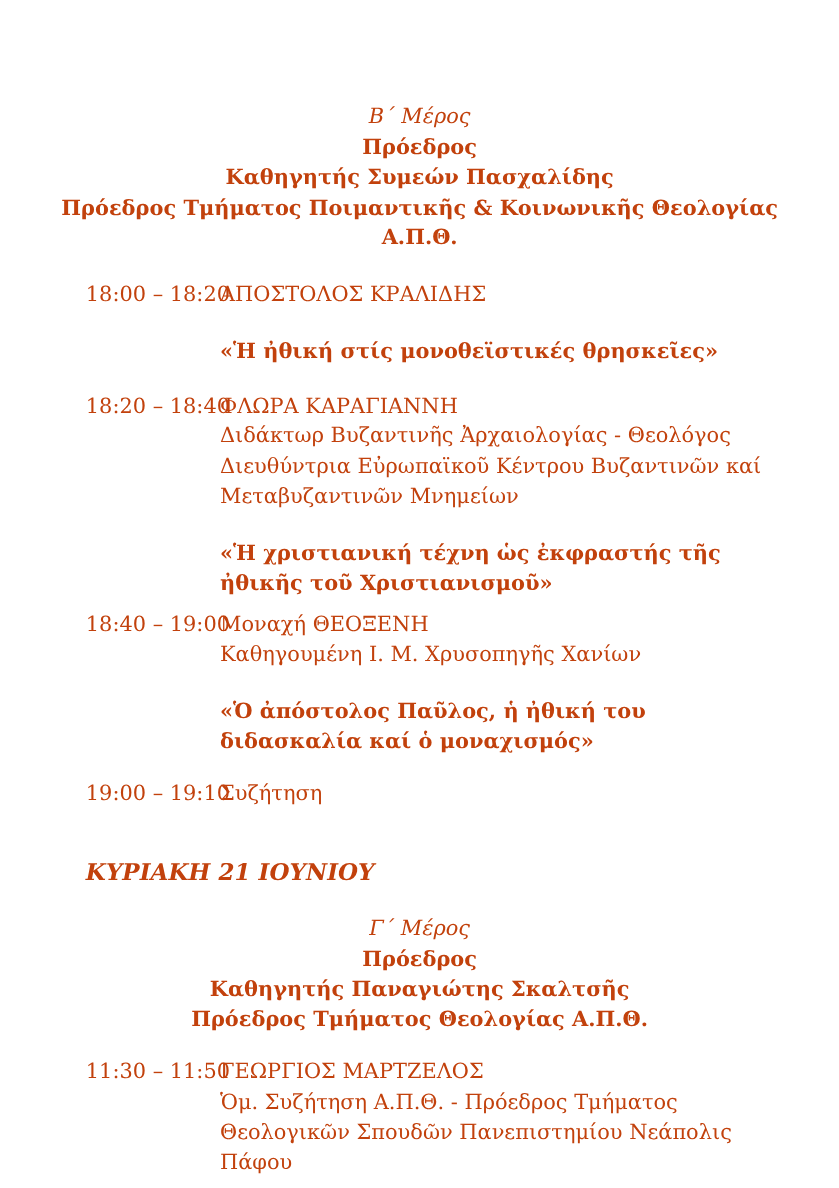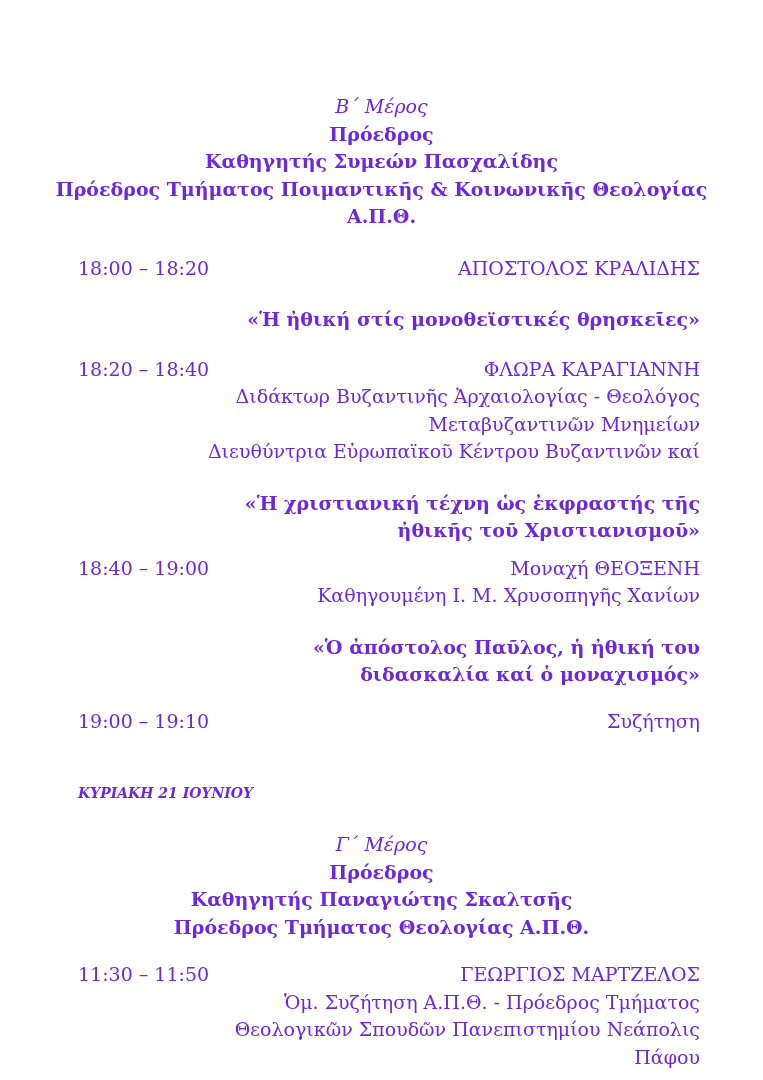--- a/index.html
+++ b/index.html
@@ -5,21 +5,21 @@
   html, body {
     margin: 0;
     padding: 0;
     background: #ffffff;
   }
   .page {
     position: relative;
     width: 763px;
     height: 1080px;
     background: #ffffff;
-    color: #6d28d9;
+    color: #c2410c;
     font-family: "DejaVu Serif", "Liberation Serif", serif;
     font-size: 19px;
     line-height: 27.5px;
     box-sizing: border-box;
     padding-top: 93px;
     overflow: hidden;
   }
   .center-header {
     text-align: center;
     margin: 0 34px;
@@ -38,40 +38,39 @@
     margin-left: 78px;
     margin-right: 30px;
   }
   .session-time {
     width: 122px;
     flex: 0 0 122px;
     white-space: nowrap;
   }
   .session-body {
     width: 500px;
-    text-align: right;
   }
   .speaker-name {
     display: block;
   }
   .affiliation-line {
     display: block;
   }
   .paper-title {
     display: block;
     font-weight: bold;
     margin-top: 24px;
   }
   .s1 { margin-top: 24px; }
   .s2 { margin-top: 22px; }
   .s3 { margin-top: 10px; }
   .s4 { margin-top: 19px; }
   .day-heading {
     margin: 43px 30px 0 78px;
-    font-size: 14px;
+    font-size: 21px;
     line-height: 30px;
     font-weight: bold;
     font-style: italic;
   }
   .partc-header { margin-top: 23px; }
   .s5 { margin-top: 20px; }
 </style>
 </head>
 <body>
 
@@ -90,22 +89,22 @@
       <span class="speaker-name">ΑΠΟΣΤΟΛΟΣ ΚΡΑΛΙΔΗΣ</span>
       <span class="paper-title">«Ἡ ἠθική στίς μονοθεϊστικές θρησκεῖες»</span>
     </div>
   </div>
 
   <div class="session s2">
     <div class="session-time">18:20 – 18:40</div>
     <div class="session-body">
       <span class="speaker-name">ΦΛΩΡΑ ΚΑΡΑΓΙΑΝΝΗ</span>
       <span class="affiliation-line">Διδάκτωρ Βυζαντινῆς Ἀρχαιολογίας - Θεολόγος</span>
+      <span class="affiliation-line">Διευθύντρια Εὐρωπαϊκοῦ Κέντρου Βυζαντινῶν καί</span>
       <span class="affiliation-line">Μεταβυζαντινῶν Μνημείων</span>
-      <span class="affiliation-line">Διευθύντρια Εὐρωπαϊκοῦ Κέντρου Βυζαντινῶν καί</span>
       <span class="paper-title">«Ἡ χριστιανική τέχνη ὡς ἐκφραστής τῆς ἠθικῆς τοῦ Χριστιανισμοῦ»</span>
     </div>
   </div>
 
   <div class="session s3">
     <div class="session-time">18:40 – 19:00</div>
     <div class="session-body">
       <span class="speaker-name">Μοναχή ΘΕΟΞΕΝΗ</span>
       <span class="affiliation-line">Καθηγουμένη Ι. Μ. Χρυσοπηγῆς Χανίων</span>
       <span class="paper-title">«Ὁ ἀπόστολος Παῦλος, ἡ ἠθική του διδασκαλία καί ὁ μοναχισμός»</span>

